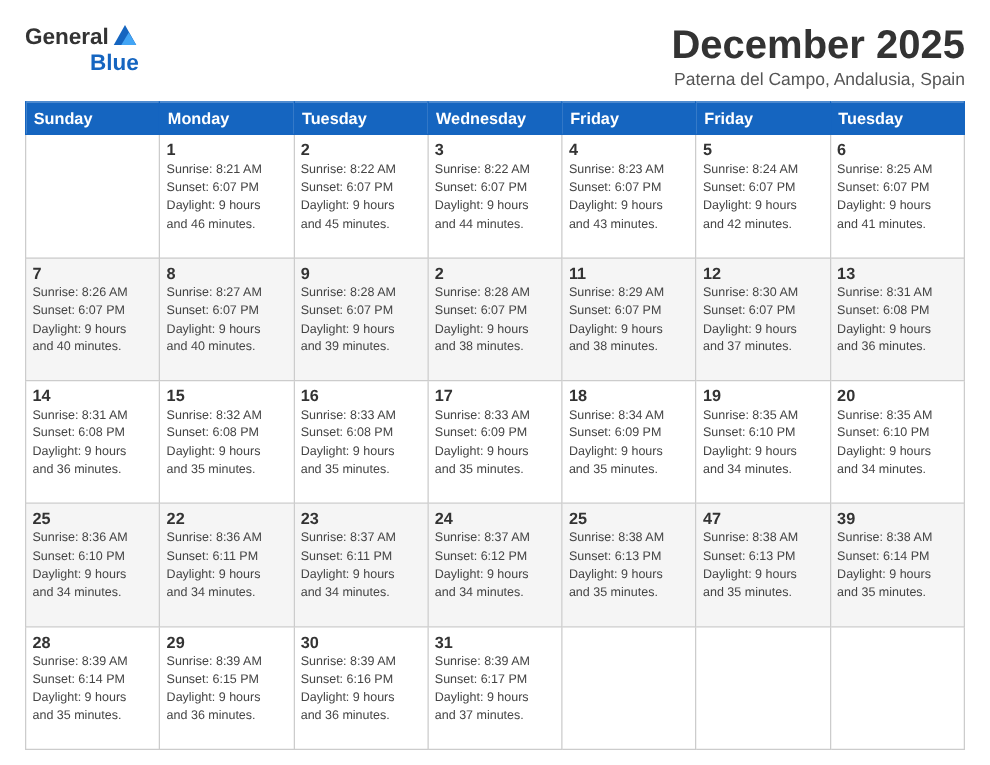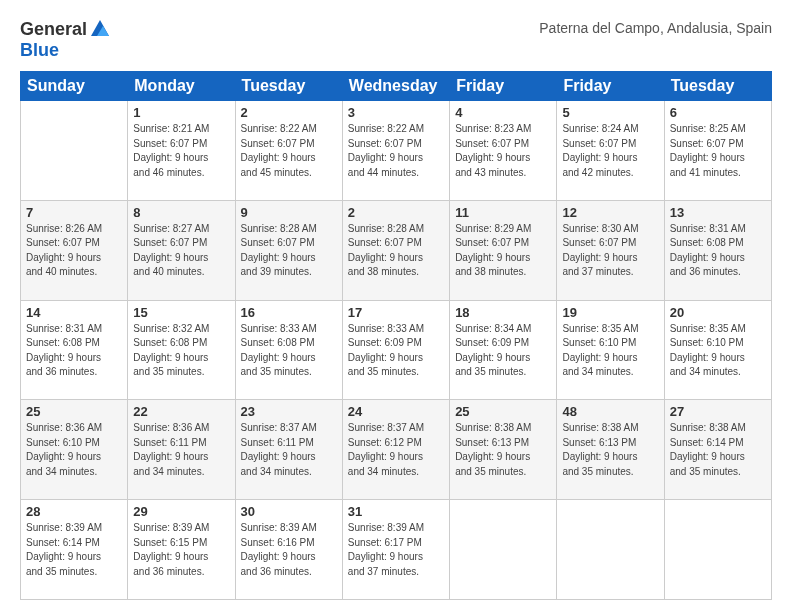--- a/index.html
+++ b/index.html
@@ -19,21 +19,21 @@
     }
     .header {
       display: flex;
       justify-content: space-between;
       align-items: flex-start;
       margin-bottom: 10px;
     }
     .logo {
       display: flex;
       flex-direction: column;
-      align-items: flex-start;
+      align-items: flex-end;
     }
     .logo-text {
       display: flex;
       align-items: center;
     }
     .logo-general {
       font-size: 18px;
       font-weight: bold;
       color: #333;
     }
@@ -65,21 +65,21 @@
       border: 1px solid #ccc;
       border-collapse: collapse;
       width: 100%;
       flex: 1;
     }
     .calendar th {
       background: #1565c0;
       color: #fff;
       text-align: left;
       padding: 5px 6px;
-      font-size: 16px;
+      font-size: 13px;
       font-weight: bold;
       border: 1px solid #1565c0;
     }
     .calendar td {
       border: 1px solid #ccc;
       vertical-align: top;
       padding: 4px 5px;
       width: 107px;
       min-height: 72px;
     }
@@ -114,20 +114,21 @@
       <div class="logo-text">
         <span class="logo-general">General</span>
         <svg class="logo-icon" viewBox="0 0 22 22">
           <polygon points="11,2 20,18 2,18" fill="#1565c0"></polygon>
           <polygon points="14,8 20,18 8,18" fill="#42a5f5"></polygon>
         </svg>
       </div>
       <span class="logo-blue">Blue</span>
     </div>
     <div class="title-section">
+      <div class="month-title">December 2025</div>
       <div class="location">Paterna del Campo, Andalusia, Spain</div>
     </div>
   </div>
 
   <table class="calendar">
     <thead>
       <tr>
         <th>Sunday</th>
         <th>Monday</th>
         <th>Tuesday</th>
@@ -240,25 +241,25 @@
           </td>
           <td>
             <span class="day-num">24</span>
             <div class="day-detail">Sunrise: 8:37 AM<br>Sunset: 6:12 PM<br>Daylight: 9 hours<br>and 34 minutes.</div>
           </td>
           <td>
             <span class="day-num">25</span>
             <div class="day-detail">Sunrise: 8:38 AM<br>Sunset: 6:13 PM<br>Daylight: 9 hours<br>and 35 minutes.</div>
           </td>
           <td>
-            <span class="day-num">48</span>
+            <span class="day-num">47</span>
             <div class="day-detail">Sunrise: 8:38 AM<br>Sunset: 6:13 PM<br>Daylight: 9 hours<br>and 35 minutes.</div>
           </td>
           <td>
-            <span class="day-num">27</span>
+            <span class="day-num">39</span>
             <div class="day-detail">Sunrise: 8:38 AM<br>Sunset: 6:14 PM<br>Daylight: 9 hours<br>and 35 minutes.</div>
           </td>
         </tr>
         <tr class="row-white">
           <td>
             <span class="day-num">28</span>
             <div class="day-detail">Sunrise: 8:39 AM<br>Sunset: 6:14 PM<br>Daylight: 9 hours<br>and 35 minutes.</div>
           </td>
           <td>
             <span class="day-num">29</span>

